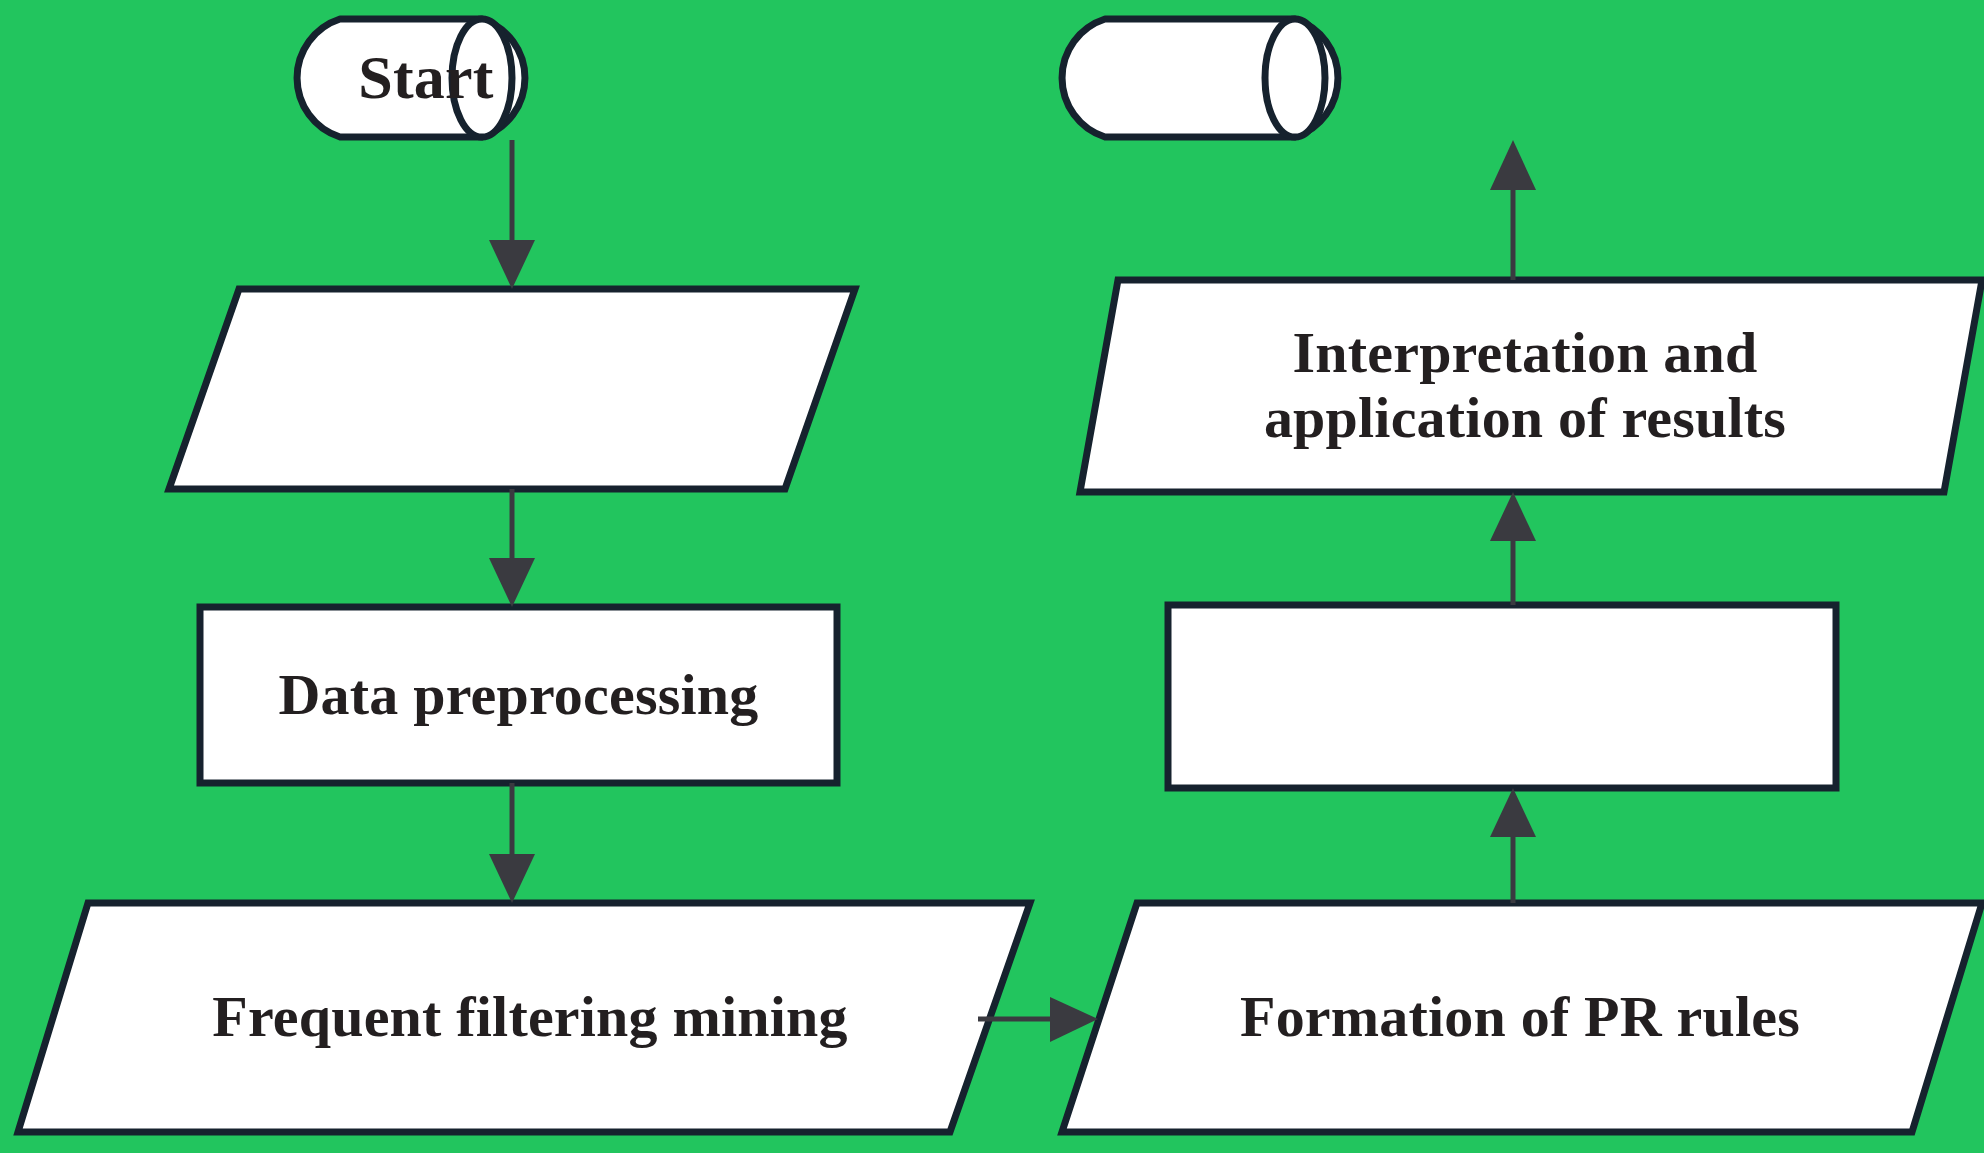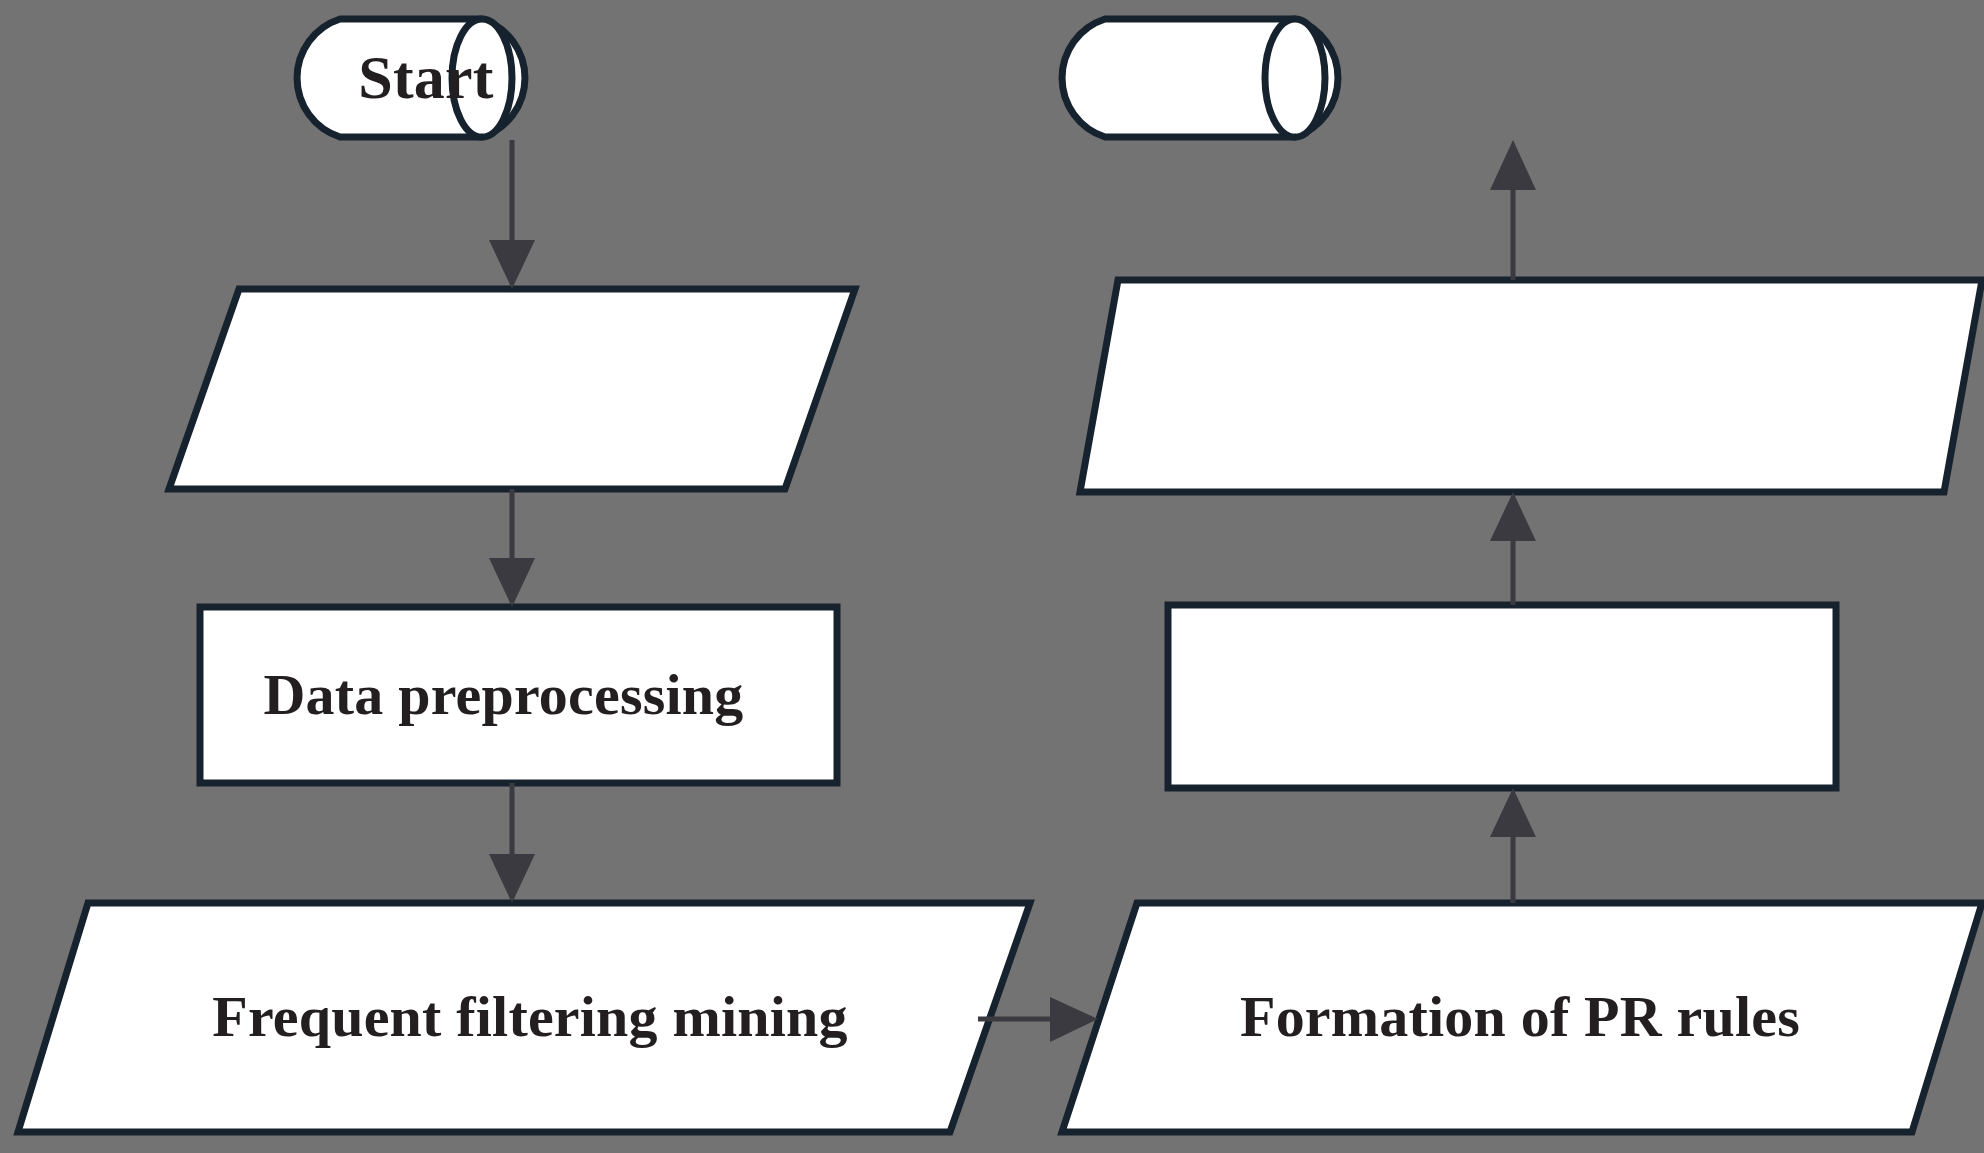--- a/index.html
+++ b/index.html
@@ -11,21 +11,21 @@
   body {
     width: 1984px;
     height: 1153px;
     overflow: hidden;
     font-family: "Liberation Serif", "DejaVu Serif", serif;
   }
   #diagram-root {
     position: relative;
     width: 1984px;
     height: 1153px;
-    background: #737373;
+    background: #22c55e;
   }
   #flow-svg {
     position: absolute;
     left: 0;
     top: 0;
     width: 1984px;
     height: 1153px;
   }
   .node-shape {
     fill: #ffffff;
@@ -133,22 +133,24 @@
     <g>
       <line class="edge-line" x1="1513" y1="280" x2="1513" y2="184"></line>
       <polygon class="edge-head" points="1513,140 1490,190 1536,190"></polygon>
     </g>
 
   </svg>
 
   <div class="node-label lbl-terminal" style="left:340px; top:19px; width:172px; height:118px;">Start</div>
 
 
-  <div class="node-label lbl-step" style="left:185px; top:607px; width:637px; height:176px;">Data preprocessing</div>
+  <div class="node-label lbl-step" style="left:200px; top:607px; width:637px; height:176px;">Data preprocessing</div>
 
   <div class="node-label lbl-step" style="left:60px; top:903px; width:940px; height:229px;">Frequent filtering mining</div>
 
   <div class="node-label lbl-step" style="left:1090px; top:903px; width:860px; height:229px;">Formation of PR rules</div>
 
 
+  <div class="node-label lbl-step" style="left:1090px; top:280px; width:870px; height:212px;">Interpretation and
+application of results</div>
 
 
 </div>
 
 </body></html>

